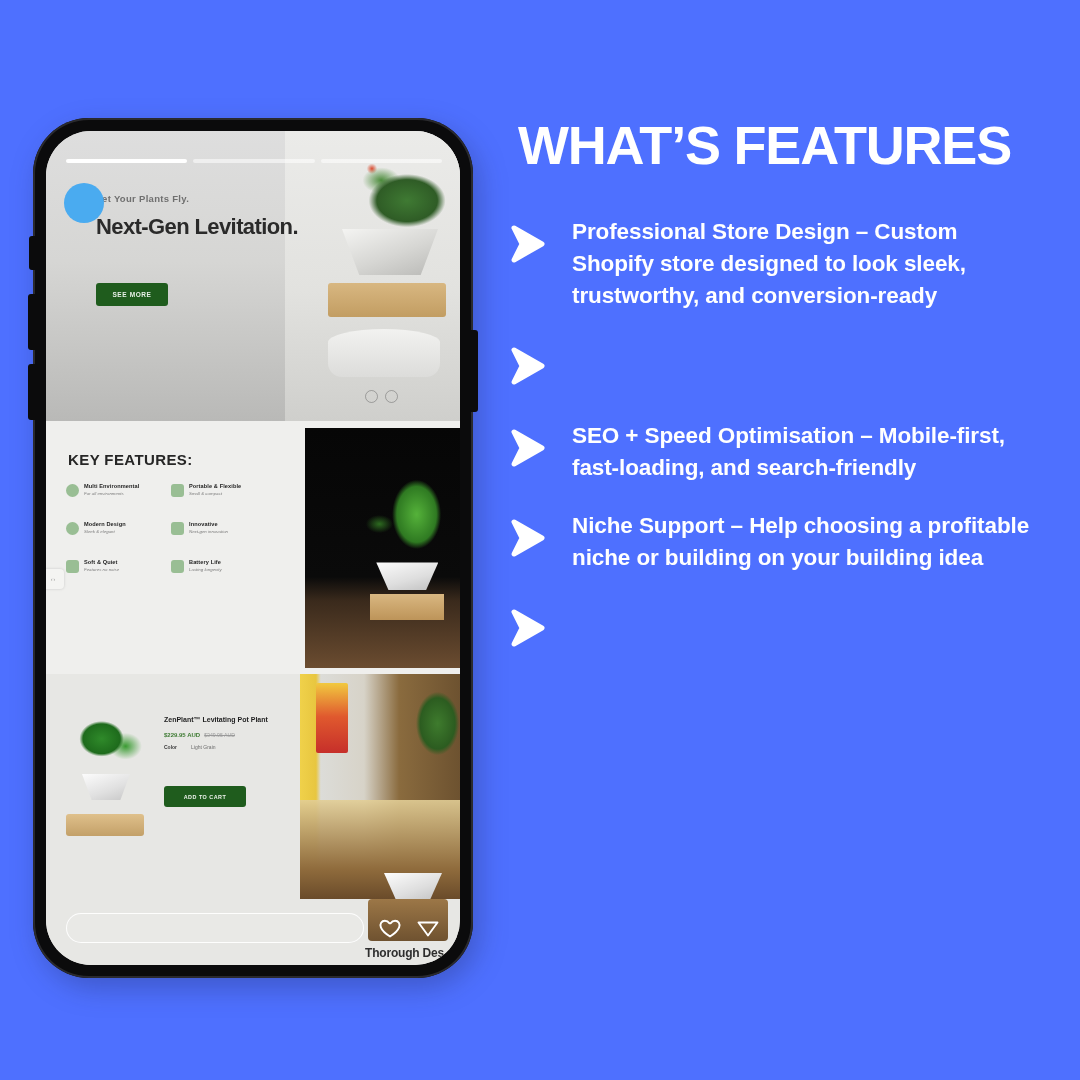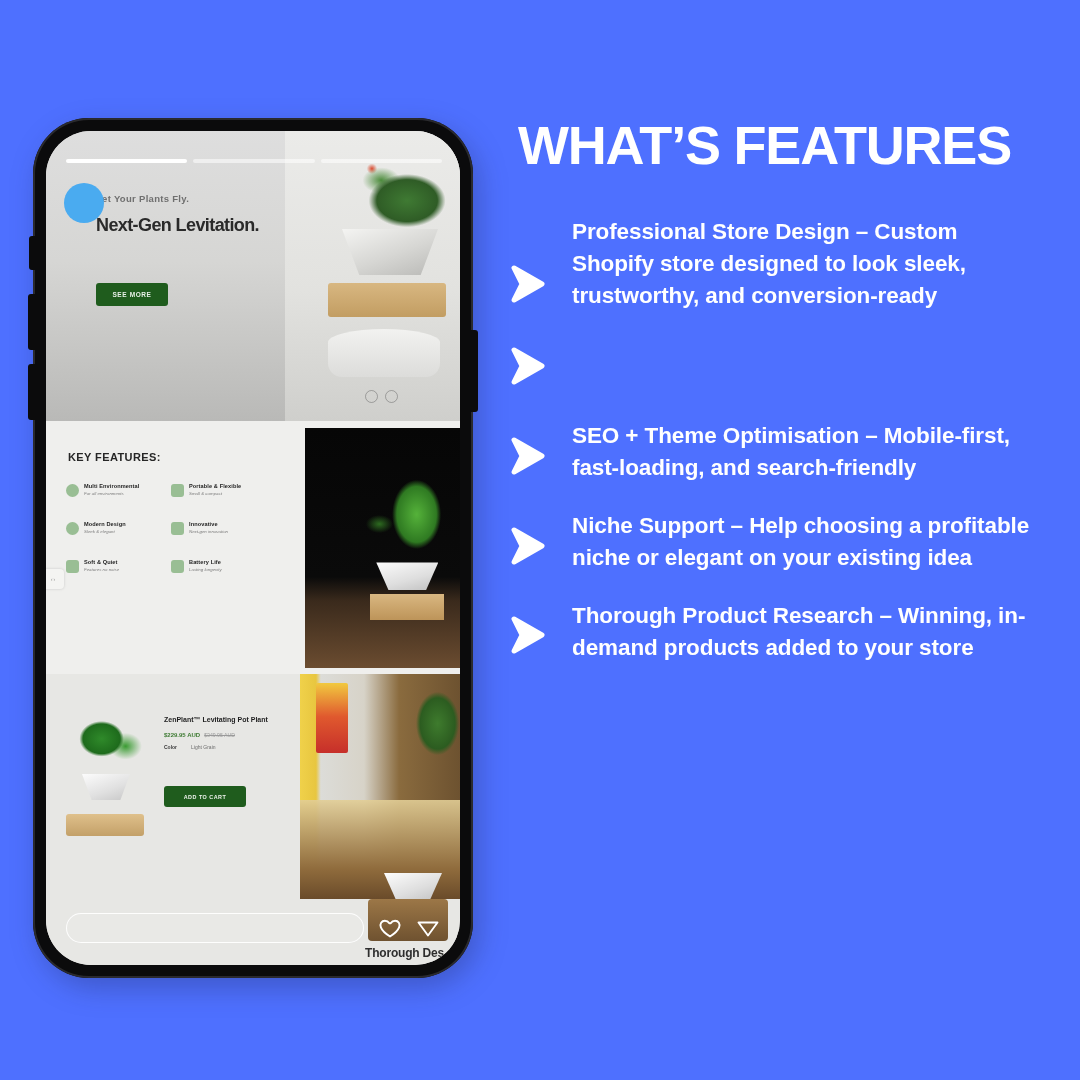--- a/index.html
+++ b/index.html
@@ -95,21 +95,21 @@
     background:linear-gradient(180deg,#f2f2f0 0%,#dcdcda 100%);
     border-radius:50% 50% 14px 14px / 28% 28% 14px 14px;
   }
   .hero-eyebrow{
     position:absolute; top:62px; left:50px;
     font-size:9.5px; font-weight:600; color:#6f6f6f; letter-spacing:.3px;
     filter:blur(.7px);
   }
   .hero-title{
     position:absolute; top:84px; left:50px;
-    font-size:18px; line-height:1.12; font-weight:700;
+    font-size:22px; line-height:1.12; font-weight:700;
     color:#2a2a2a; letter-spacing:-.6px;
     filter:blur(.35px);
   }
   .hero-cta{
     position:absolute; top:152px; left:50px;
     width:72px; height:23px; border-radius:3px;
     background:#1f5c1d;
     display:flex; align-items:center; justify-content:center;
     font-size:6.5px; font-weight:700; color:#e8f0e7; letter-spacing:.6px;
     filter:blur(.5px);
@@ -142,21 +142,21 @@
     background:linear-gradient(165deg,#fcfcfc 0%,#dedede 60%,#c0c0c0 100%);
     clip-path:polygon(0 0,100% 0,80% 100%,20% 100%);
   }
   .feat-wood{
     position:absolute; left:42%; bottom:20%;
     width:74px; height:26px;
     background:linear-gradient(180deg,#d9b781 0%,#bd9459 100%);
   }
   .feat-title{
     position:absolute; top:30px; left:22px;
-    font-size:11px; font-weight:800; color:#262626; letter-spacing:.4px;
+    font-size:15px; font-weight:800; color:#262626; letter-spacing:.4px;
     filter:blur(.45px);
   }
   .feat-grid{
     position:absolute; top:62px; left:20px;
     width:200px;
     display:grid; grid-template-columns:1fr 1fr; gap:24px 10px;
   }
   .feat-item{ display:flex; gap:5px; align-items:flex-start; }
   .feat-ico{
     width:13px; height:13px; flex:0 0 13px; margin-top:1px;
@@ -269,21 +269,21 @@
     position:absolute;
     left:500px; top:118px; width:565px; height:880px;
   }
   #page-title{
     font-size:54px; font-weight:800; color:#ffffff;
     letter-spacing:-1.2px; line-height:1;
     margin:0 0 44px 18px;
   }
   #benefits-list{ list-style:none; }
   .benefit-row{
-    display:flex; align-items:flex-end; gap:16px;
+    display:flex; align-items:flex-start; gap:16px;
     margin-bottom:26px;
   }
   .chev{ flex:0 0 56px; height:56px; display:block; }
   .benefit-text{
     font-size:22.5px; font-weight:700; color:#ffffff;
     line-height:1.42; letter-spacing:-.1px;
     max-width:460px;
   }
 </style>
 </head>
@@ -426,28 +426,27 @@
     </li>
     <li class="benefit-row">
       <svg class="chev" viewBox="0 0 56 56">
         <path d="M14 12 L42 28 L14 44 L22 28 Z" fill="#ffffff" stroke="#ffffff" stroke-width="5" stroke-linejoin="round"></path>
       </svg>
     </li>
     <li class="benefit-row">
       <svg class="chev" viewBox="0 0 56 56">
         <path d="M14 12 L42 28 L14 44 L22 28 Z" fill="#ffffff" stroke="#ffffff" stroke-width="5" stroke-linejoin="round"></path>
       </svg>
-      <p class="benefit-text">SEO + Theme Optimisation – Mobile-first, fast-loading, and search-friendly</p>
+      <p class="benefit-text">SEO + Speed Optimisation – Mobile-first, fast-loading, and search-friendly</p>
     </li>
     <li class="benefit-row">
       <svg class="chev" viewBox="0 0 56 56">
         <path d="M14 12 L42 28 L14 44 L22 28 Z" fill="#ffffff" stroke="#ffffff" stroke-width="5" stroke-linejoin="round"></path>
       </svg>
-      <p class="benefit-text">Niche Support – Help choosing a profitable niche or elegant on your existing idea</p>
+      <p class="benefit-text">Niche Support – Help choosing a profitable niche or building on your building idea</p>
     </li>
     <li class="benefit-row">
       <svg class="chev" viewBox="0 0 56 56">
         <path d="M14 12 L42 28 L14 44 L22 28 Z" fill="#ffffff" stroke="#ffffff" stroke-width="5" stroke-linejoin="round"></path>
       </svg>
-      <p class="benefit-text">Thorough Product Research – Winning, in-demand products added to your store</p>
     </li>
   </ul>
 </div>
 
 </body></html>

